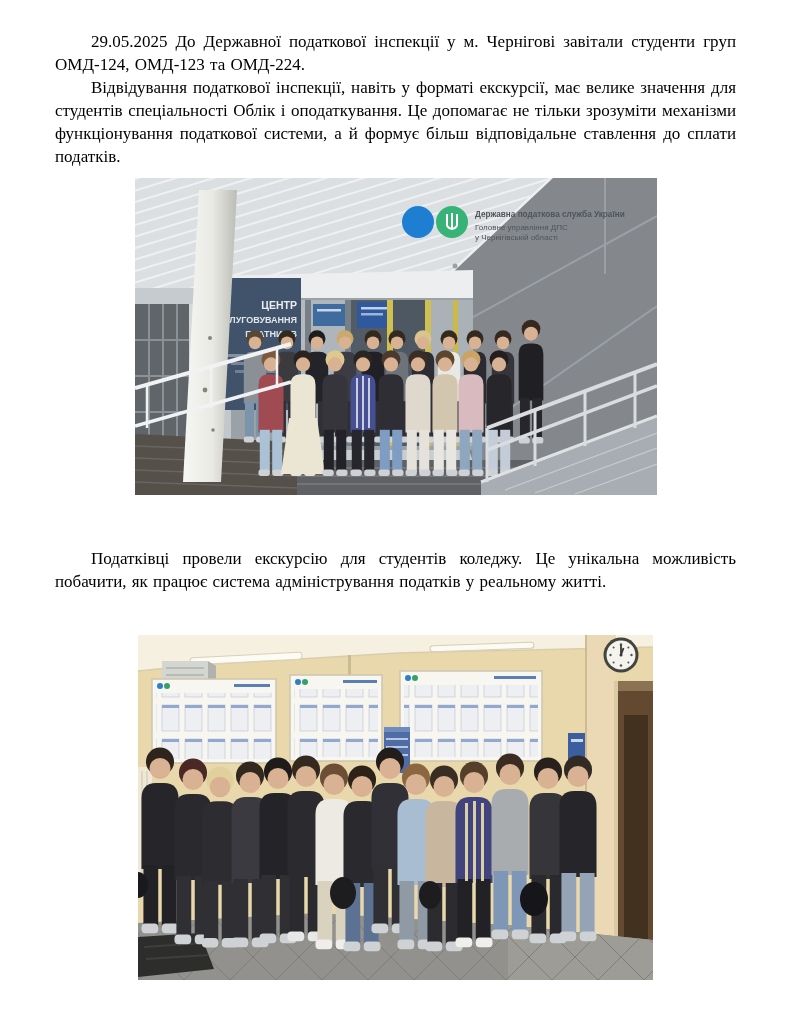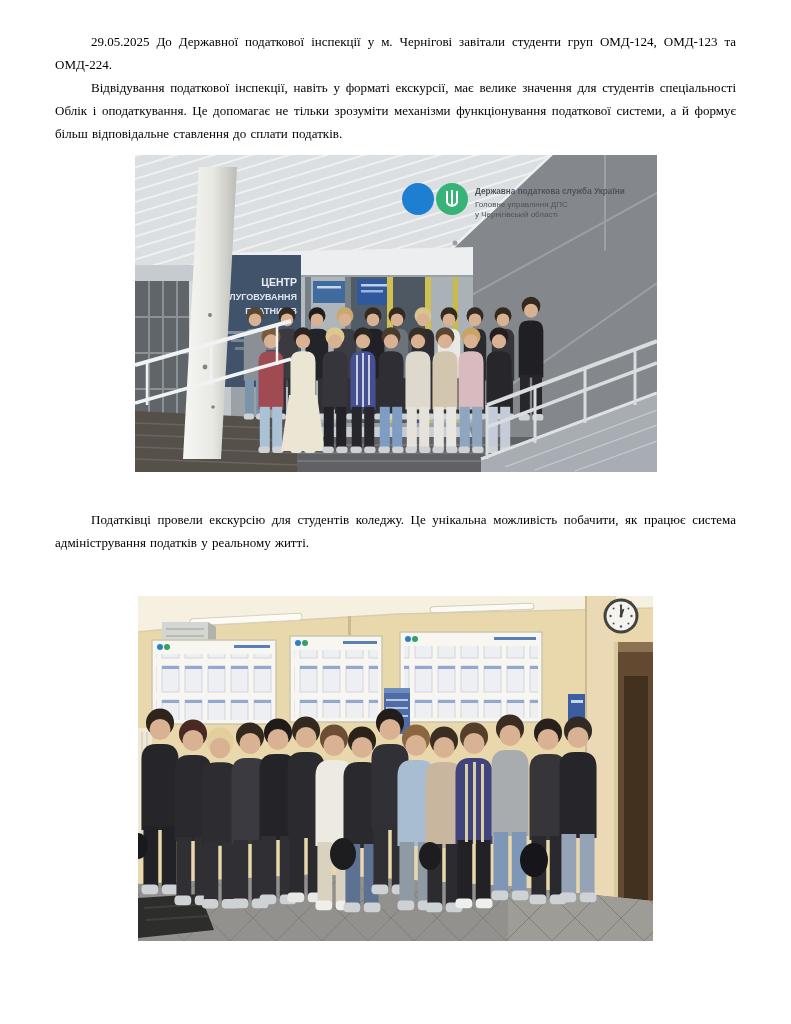--- a/index.html
+++ b/index.html
@@ -10,27 +10,27 @@
     font-family:"Liberation Serif","DejaVu Serif",serif;
     color:#000;
     overflow:hidden;
   }
   .textblock{
     margin:0 55px;
     padding-top:30px;
   }
   .para{
     margin:0;
-    font-size:13px;
+    font-size:17px;
     line-height:23px;
     text-align:justify;
     text-indent:36px;
     word-spacing:1px;
   }
-  .para3{ margin-top:36px; }
+  .para3{ margin-top:52px; }
   figure{ margin:0; padding:0; }
   .photo1{ width:522px; margin:10px auto 0 auto; }
   .photo2{ width:515px; margin:42px auto 0 auto; }
   .photo1 svg,.photo2 svg{ display:block; }
   svg text{ font-family:"Liberation Sans","DejaVu Sans",sans-serif; }
 </style>
 </head>
 <body>
 
 <div class="page">

